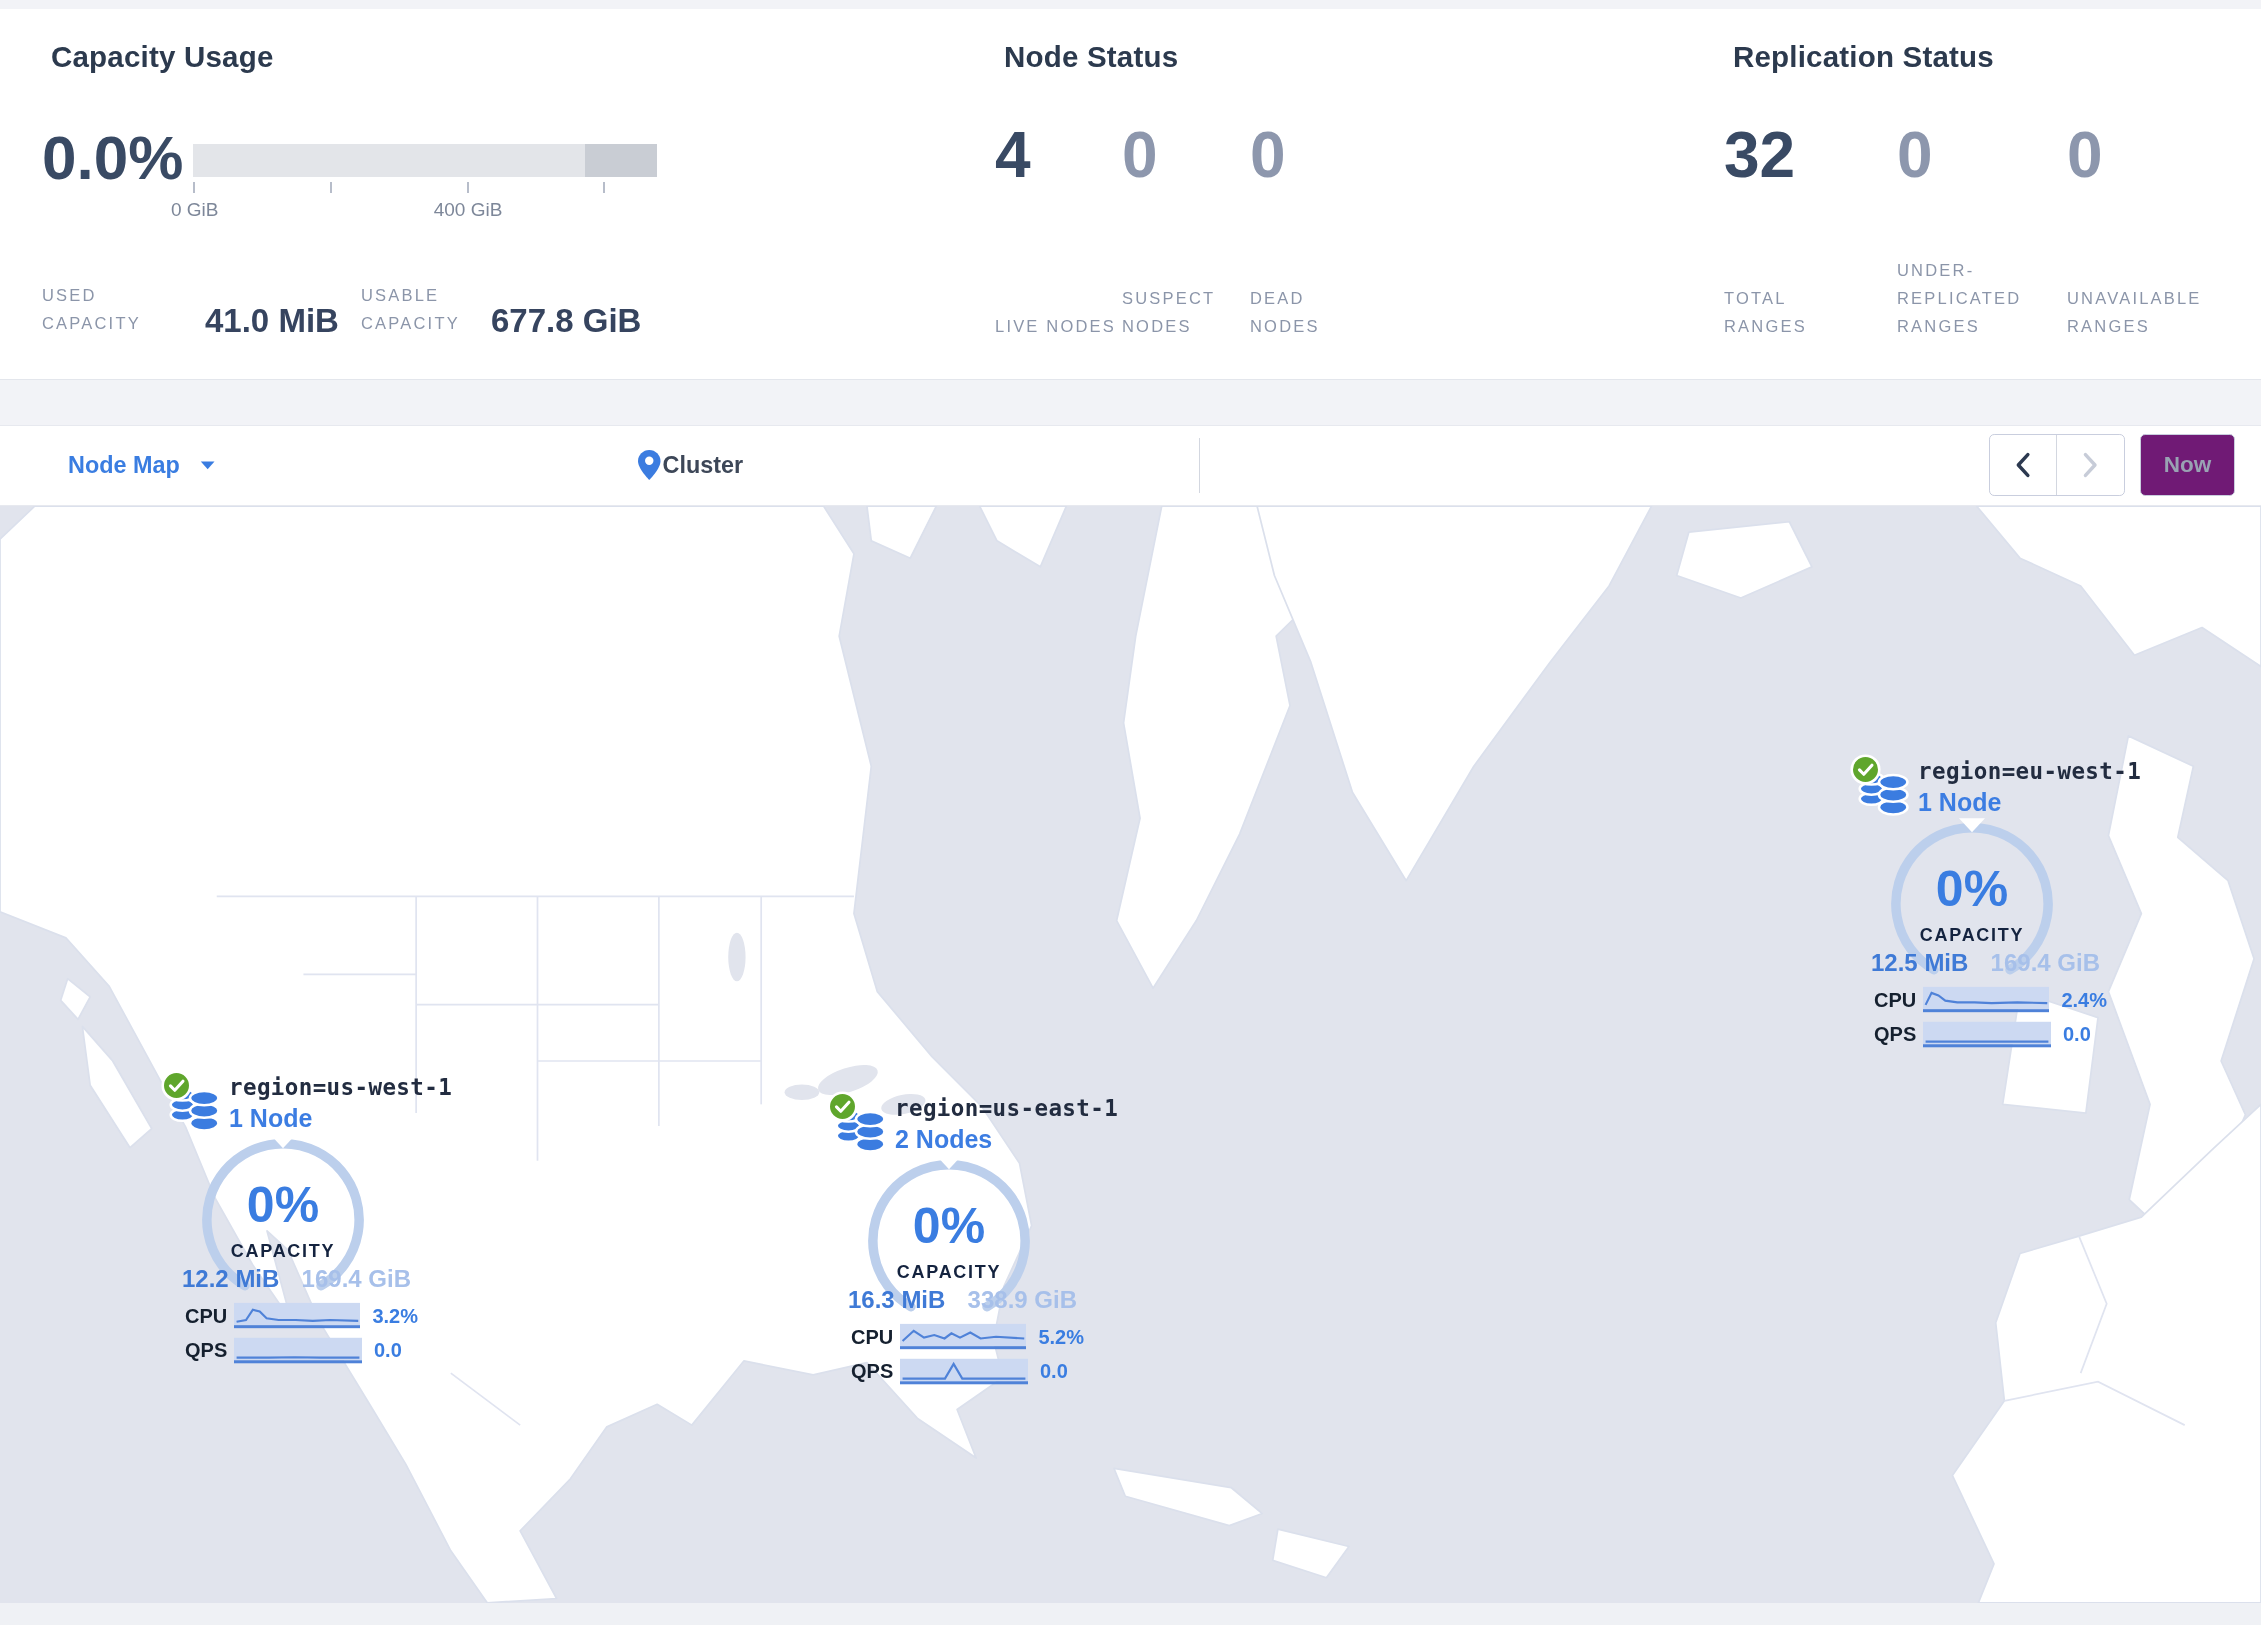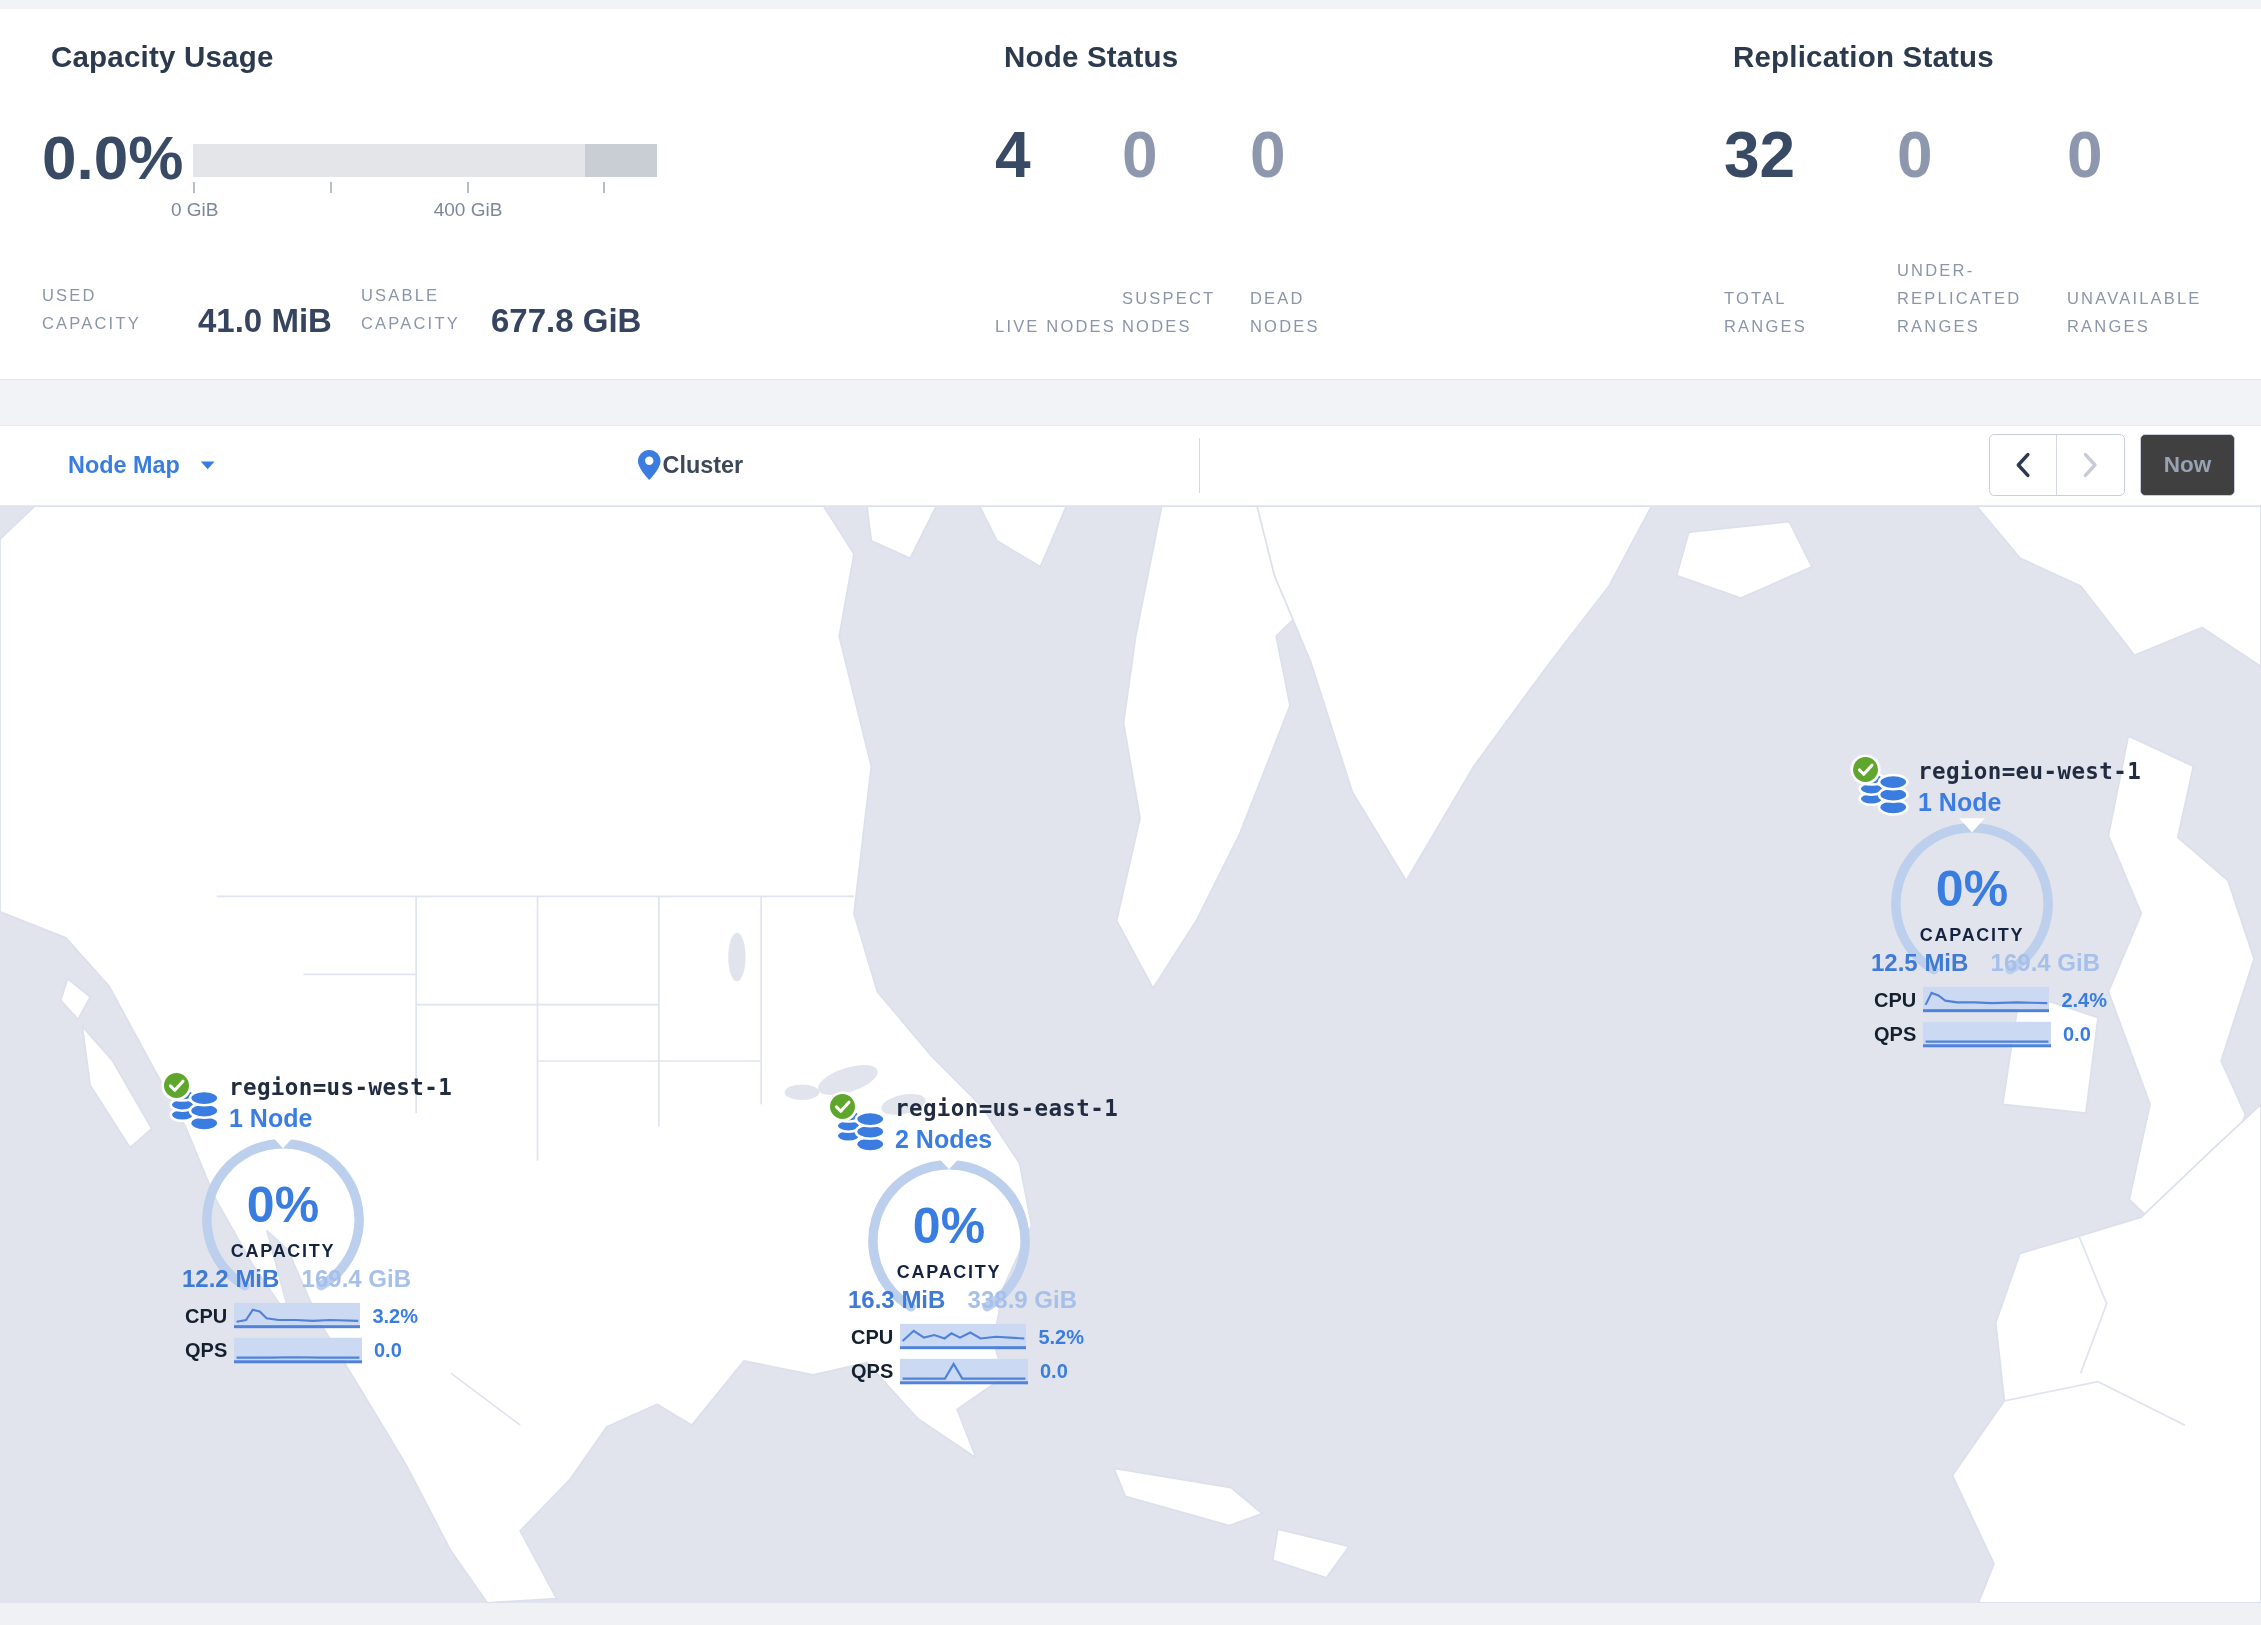--- a/index.html
+++ b/index.html
@@ -52,21 +52,21 @@
 
   .time-dropdown { position:absolute; left:1236px; top:8.7px; width:734px; height:62px; background:#fff;
     border:1.7px solid #c9cede; border-radius:5.2px; display:flex; align-items:center; cursor:pointer; }
   .time-badge { margin-left:14px; background:#dde1e9; border-radius:4.3px; padding:7px 11.3px; font-size:18px; font-weight:700; color:#3a4559; }
   .time-label { margin-left:22.5px; font-size:22.5px; font-weight:600; color:#1e2940; }
   .time-caret { margin-left:auto; margin-right:29.5px; }
 
   .step-group { position:absolute; left:1989px; top:8.7px; width:136px; height:62px; border:1.7px solid #c9cede; border-radius:5.2px; background:#fff; display:flex; }
   .step-btn { width:50%; display:flex; align-items:center; justify-content:center; cursor:pointer; }
   .step-btn:first-child { border-right:0.9px solid #d3d7e0; }
-  .now-btn { position:absolute; left:2140px; top:8.7px; width:95px; height:62px; border:1.7px solid #c9cede; border-radius:5.2px; background:#404040;
+  .now-btn { position:absolute; left:2140px; top:8.7px; width:95px; height:62px; border:1.7px solid #c9cede; border-radius:5.2px; background:#701a75;
     font-size:22.5px; font-weight:600; color:#99a2b3; display:flex; align-items:center; justify-content:center; cursor:pointer; }
 
   
   .map-svg { position:absolute; left:0; top:0; }
 
   .marker { position:absolute; width:269px; }
   .marker-head { position:relative; height:61px; }
   .check-badge { position:absolute; left:12px; top:1.7px; z-index:2; }
   .db-badge { position:absolute; left:19px; top:14px; z-index:1; }
   .marker-titles { position:absolute; left:80px; top:5.2px; white-space:nowrap; }
@@ -105,21 +105,21 @@
       <div class="cap-ticks">
         <div class="cap-tick" style="left:0"></div>
         <div class="cap-tick" style="left:137px"></div>
         <div class="cap-tick" style="left:274px"></div>
         <div class="cap-tick" style="left:410px"></div>
         <div class="cap-tick-label" style="left:1.7px">0 GiB</div>
         <div class="cap-tick-label" style="left:275px">400 GiB</div>
       </div>
       <div class="cap-stats">
         <div class="mini-label cap-stat-label" style="left:0">USED CAPACITY</div>
-        <div class="cap-stat-value" style="left:156px">41.0 MiB</div>
+        <div class="cap-stat-value" style="left:163px">41.0 MiB</div>
         <div class="mini-label cap-stat-label" style="left:319px">USABLE CAPACITY</div>
         <div class="cap-stat-value" style="left:449px">677.8 GiB</div>
       </div>
     </div>
 
     <div class="section sec-node">
       <div class="sec-title">Node Status</div>
       <div class="stat-grid">
         <div class="stat-cell">
           <div class="stat-num emph">4</div>

